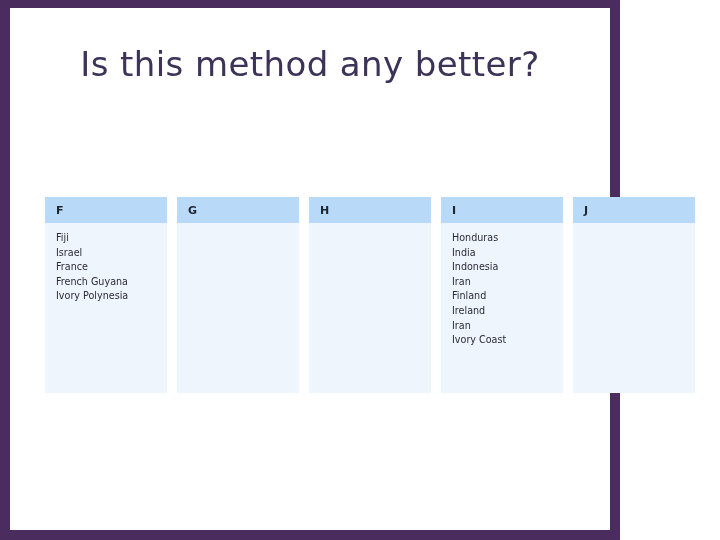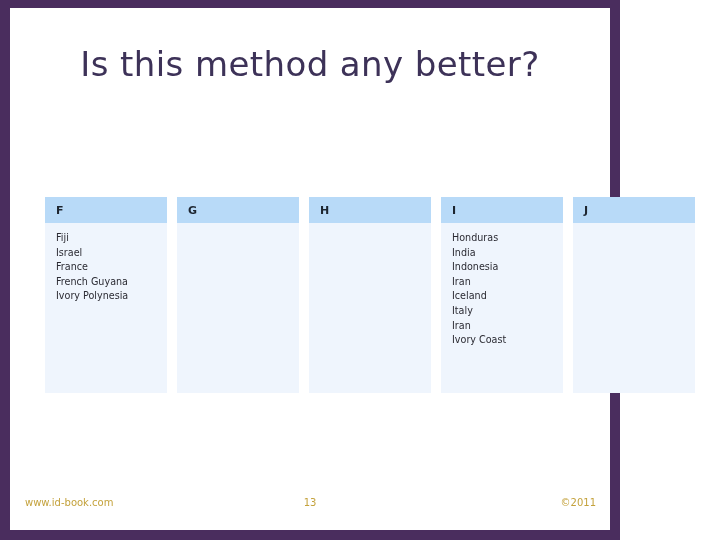--- a/index.html
+++ b/index.html
@@ -156,34 +156,29 @@
 
       <div class="col">
         <div class="col-header">
           <span class="col-header-letter">I</span>
         </div>
         <div class="col-body">
           <div class="col-item">Honduras</div>
           <div class="col-item">India</div>
           <div class="col-item">Indonesia</div>
           <div class="col-item">Iran</div>
-          <div class="col-item">Iceland</div>
-          <div class="col-item">Italy</div>
+          <div class="col-item">Finland</div>
+          <div class="col-item">Ireland</div>
           <div class="col-item">Iran</div>
           <div class="col-item">Ivory Coast</div>
         </div>
       </div>
 
       <div class="col">
         <div class="col-header">
           <span class="col-header-letter">J</span>
         </div>
       </div>
     </div>
 
-    <div class="footer">
-      <span class="footer-left">www.id-book.com</span>
-      <span class="footer-center">13</span>
-      <span class="footer-right">©2011</span>
-    </div>
 
   </div>
 </div>
 
 </body></html>

